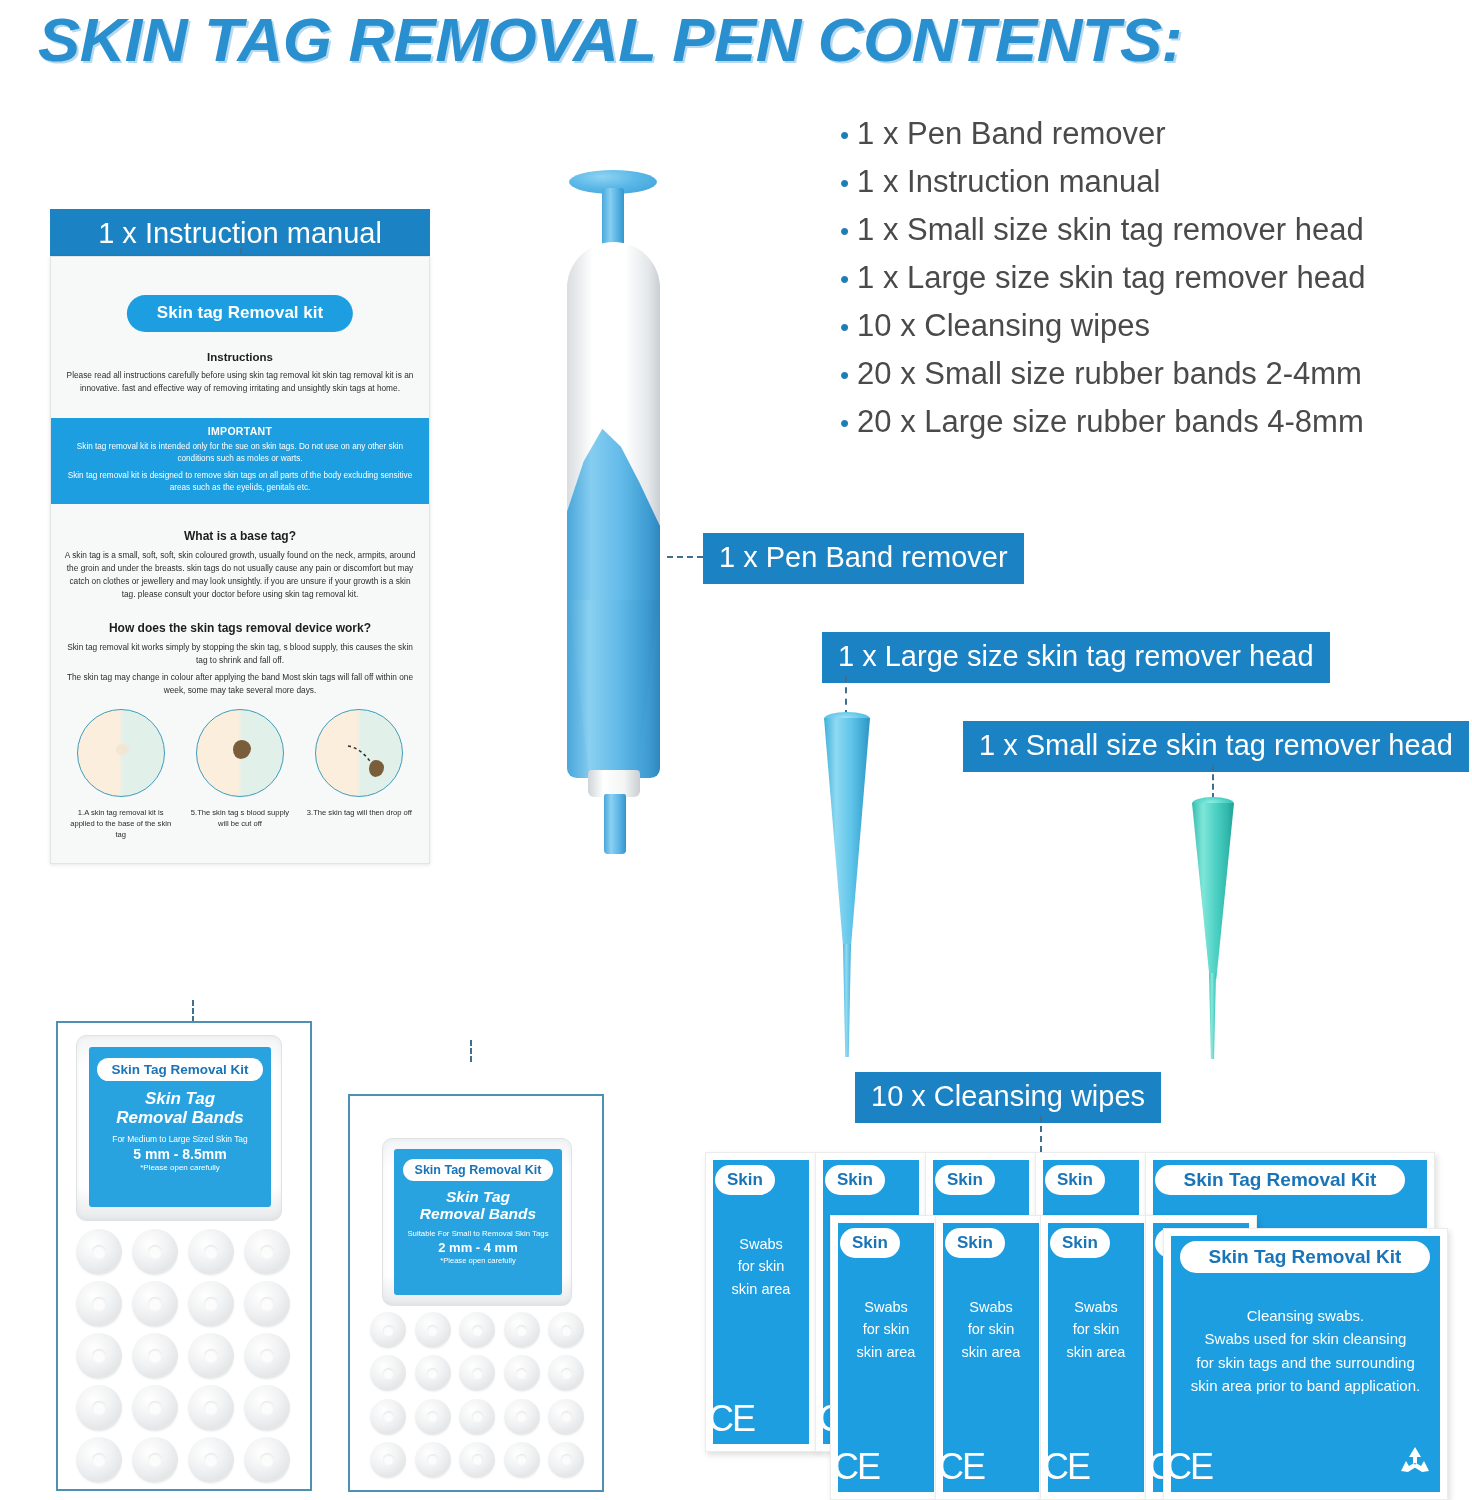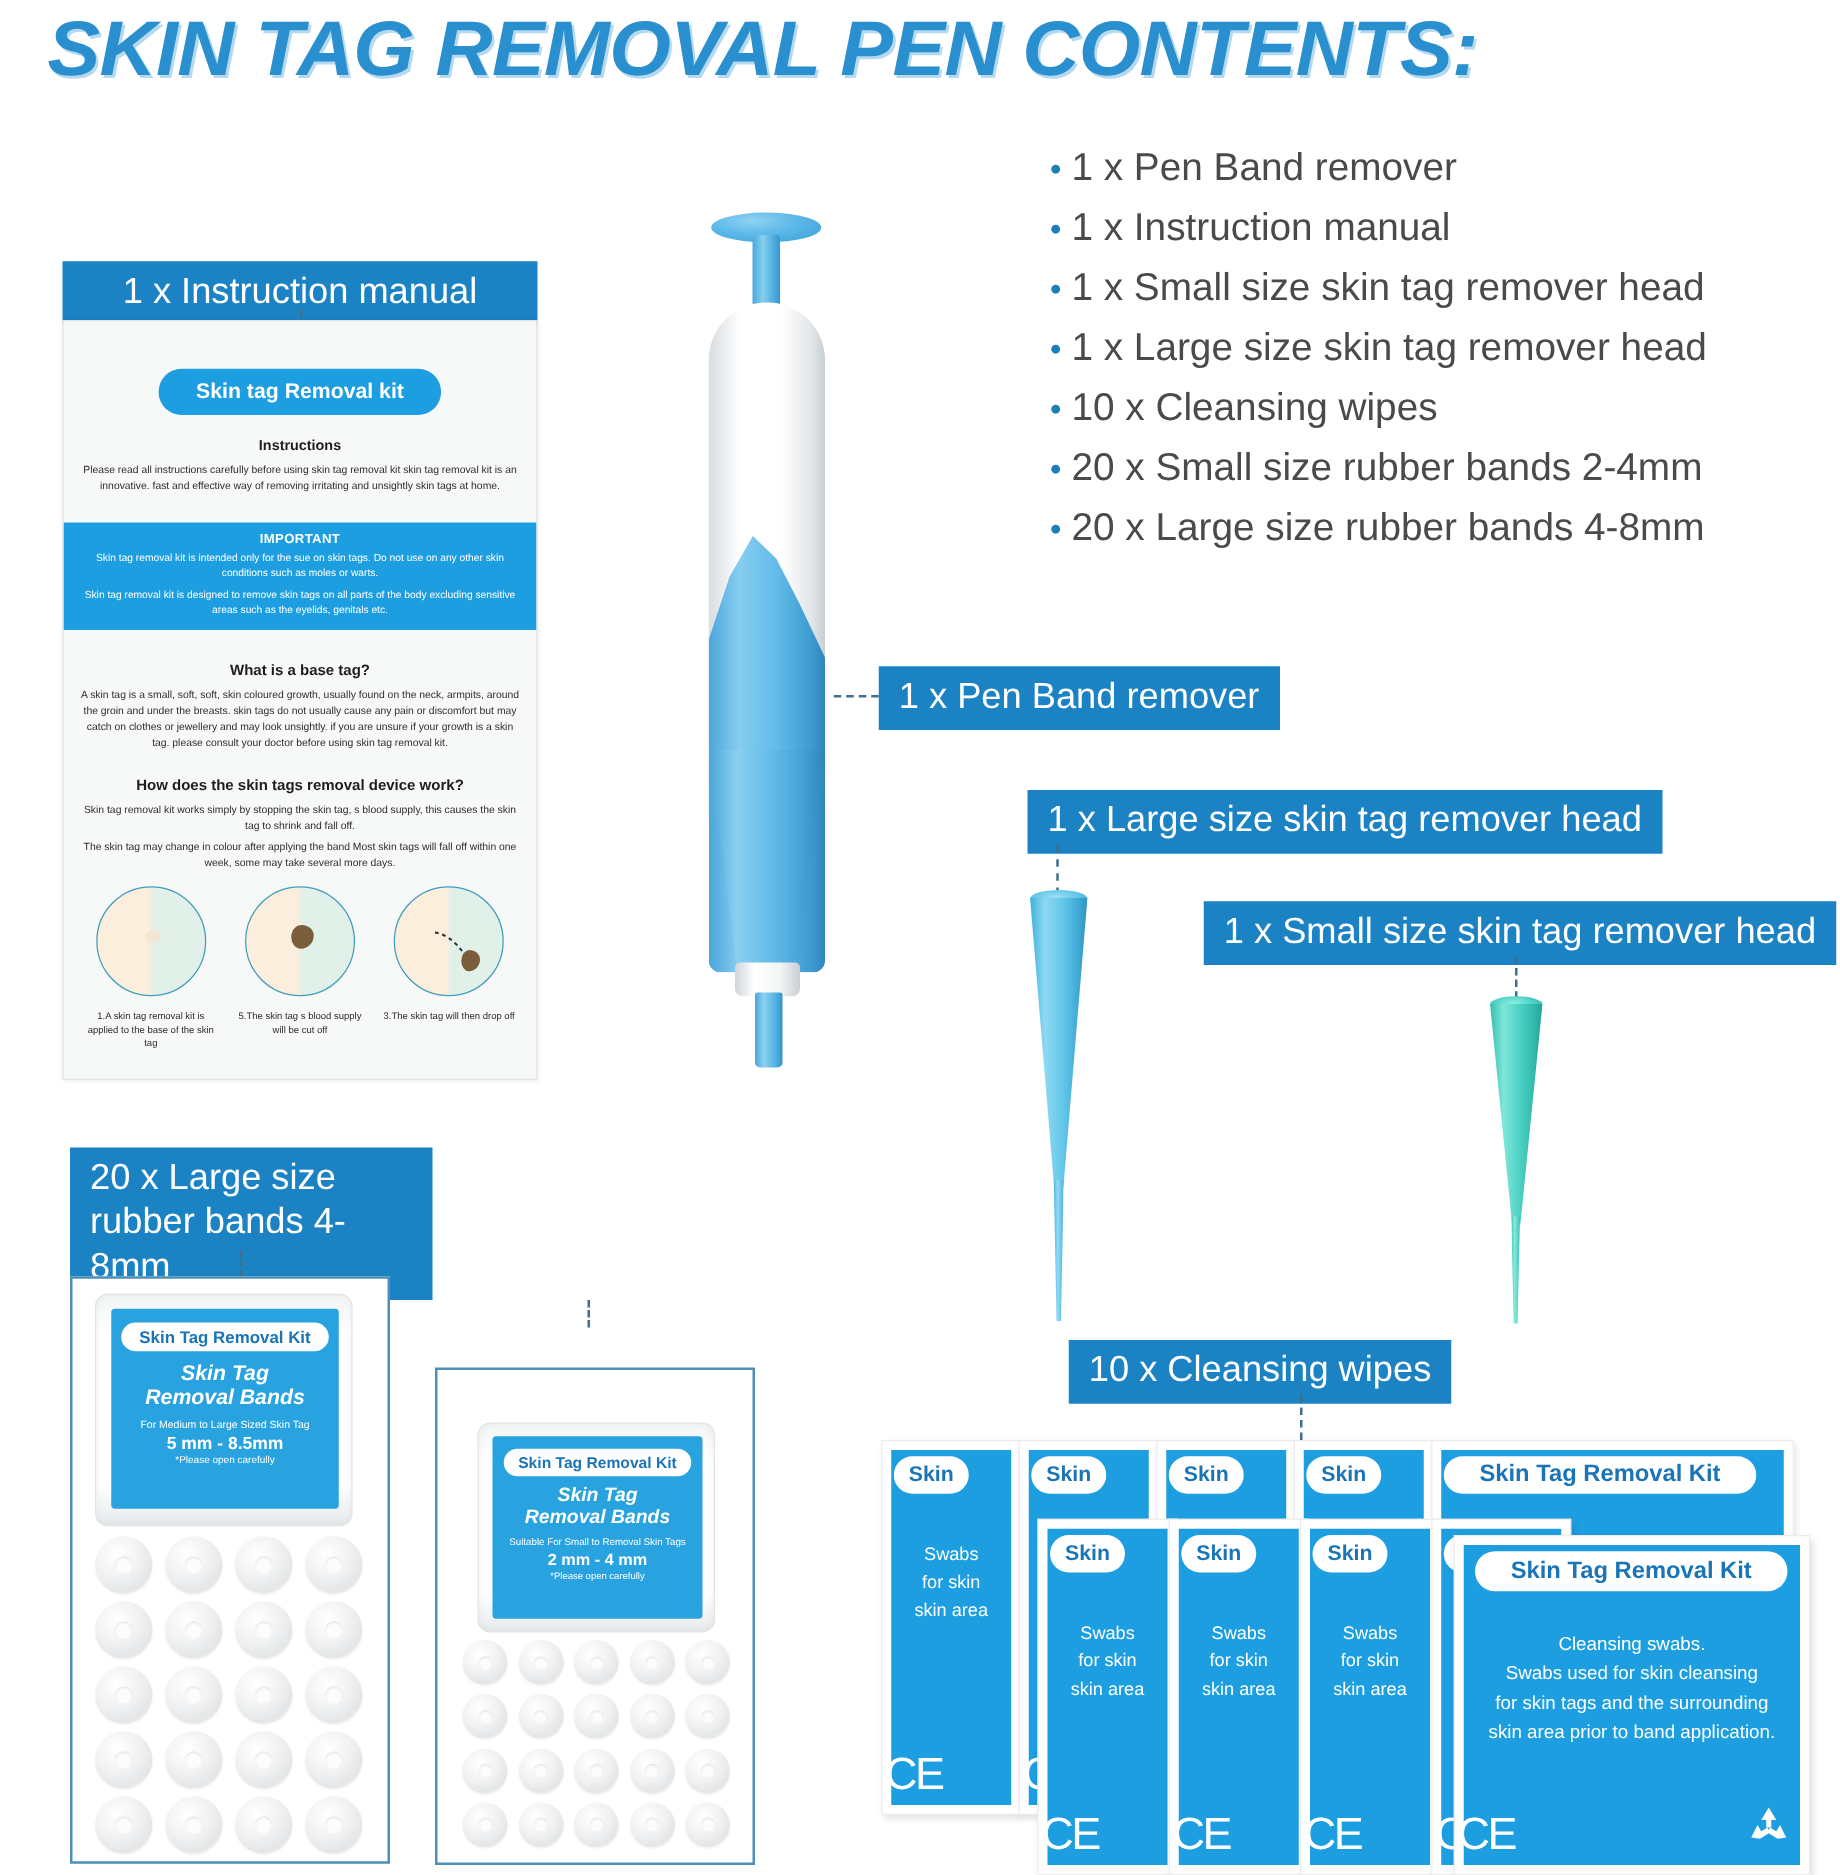--- a/index.html
+++ b/index.html
@@ -334,22 +334,20 @@
     <div class="cone-top" style="width:42px; height:13px; left:2px; top:0;
          background: radial-gradient(ellipse at 45% 40%, #8cf0e2 0%, #45ccc0 55%, #2eb3a8 100%);"></div>
     <div class="cone-body" style="left:2px; top:6px; width:42px; height:176px;
          background: linear-gradient(to right,#36bdb1 0%, #7fe6d9 26%, #4bd0c3 58%, #32b8ac 84%, #23a195 100%);
          clip-path: polygon(0% 0%, 100% 0%, 58% 100%, 42% 100%);"></div>
     <div class="cone-needle" style="left:19px; top:176px; width:7px; height:86px;
          background: linear-gradient(to right,#44c9bc 0%, #86e9dd 40%, #3ec0b3 100%);
          clip-path: polygon(0% 0%, 100% 0%, 72% 100%, 28% 100%);"></div>
   </div>
 
-  <div class="callout" style="left:56px; top:918px; width:290px;">20 x Large size
-rubber bands 4-8mm</div>
   <div class="dash-v" style="left:192px; top:1000px; height:22px;"></div>
 
   <div class="band-case-frame" style="left:56px; top:1021px; width:256px; height:470px;">
     <div class="band-box" style="left:18px; top:12px; width:206px; height:186px;">
       <div class="band-label" style="left:12px; top:11px; width:182px; height:160px;">
         <div class="band-label-pill" style="margin-top:11px; padding:4px 14px; font-size:13.5px;">Skin Tag Removal Kit</div>
         <div style="margin-top:8px; font-size:17px; font-weight:700; font-style:italic; line-height:1.12;">
           <div>Skin Tag</div>
           <div>Removal Bands</div>
         </div>

